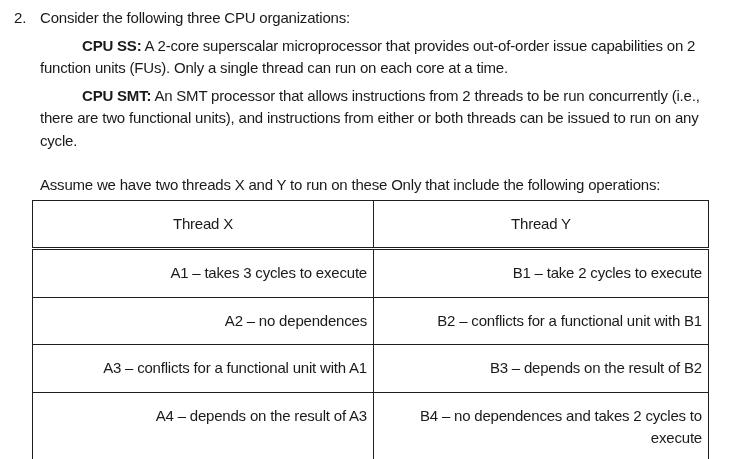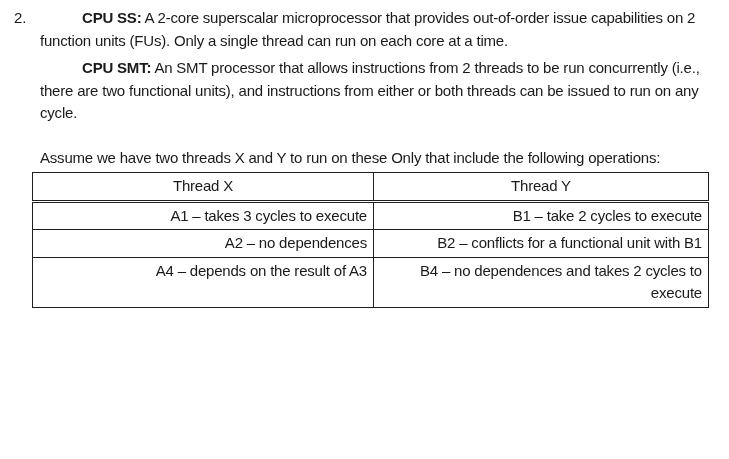--- a/index.html
+++ b/index.html
@@ -42,21 +42,21 @@
   }
   table.threads {
     border-collapse: collapse;
     margin-left: 18px;
     width: 676px;
     table-layout: fixed;
   }
   table.threads th,
   table.threads td {
     border: 1.5px solid #1f1f1f;
-    padding: 2px 6px;
+    padding: 12px 6px;
     font-weight: normal;
     vertical-align: top;
     letter-spacing: -0.2px;
   }
   table.threads th {
     text-align: center;
     border-bottom: 3px double #1f1f1f;
   }
   table.threads td {
     text-align: right;
@@ -66,20 +66,21 @@
 </style>
 </head>
 <body>
 
 <div class="page">
 
   <div class="problem">
     <div class="num-col">2.</div>
 
     <div class="body-col">
+      <p>Consider the following three CPU organizations:</p>
 
       <p>
         <span class="bold">CPU SS:</span>
         <span>A 2-core superscalar microprocessor that provides out-of-order issue capabilities on 2 function units (FUs). Only a single thread can run on each core at a time.</span>
       </p>
 
 
       <p>
         <span class="bold">CPU SMT:</span>
         <span>An SMT processor that allows instructions from 2 threads to be run concurrently (i.e., there are two functional units), and instructions from either or both threads can be issued to run on any cycle.</span>
@@ -103,19 +104,23 @@
     <tbody>
       <tr>
         <td>A1 – takes 3 cycles to execute</td>
         <td>B1 – take 2 cycles to execute</td>
       </tr>
       <tr>
         <td>A2 – no dependences</td>
         <td>B2 – conflicts for a functional unit with B1</td>
       </tr>
       <tr>
+        <td>A3 – conflicts for a functional unit with A1</td>
+        <td>B3 – depends on the result of B2</td>
+      </tr>
+      <tr>
         <td>A4 – depends on the result of A3</td>
         <td>B4 – no dependences and takes 2 cycles to execute</td>
       </tr>
     </tbody>
   </table>
 
 </div>
 
 </body></html>

